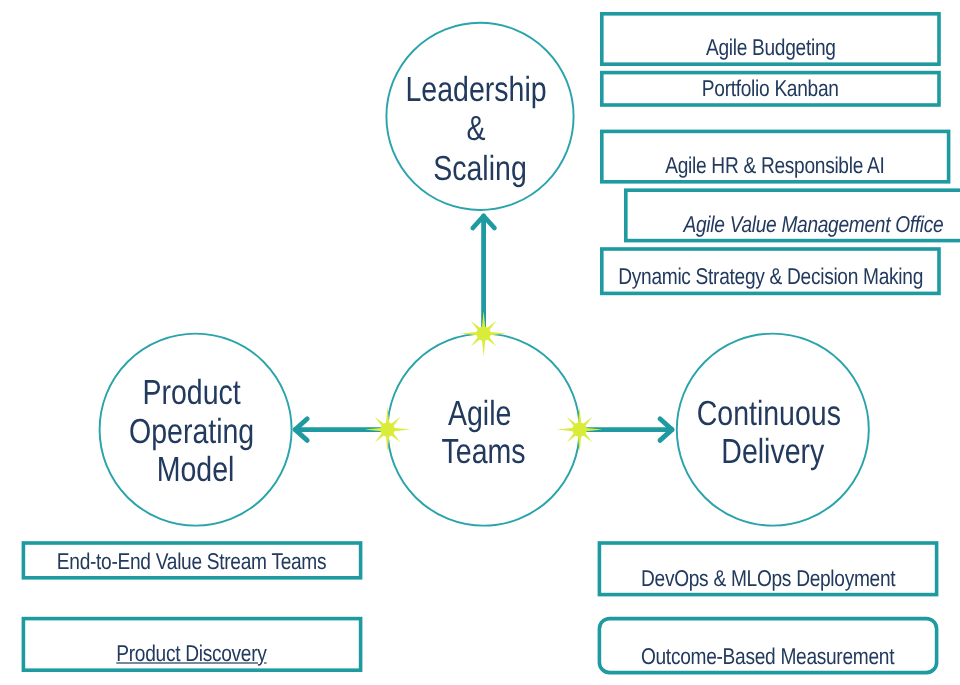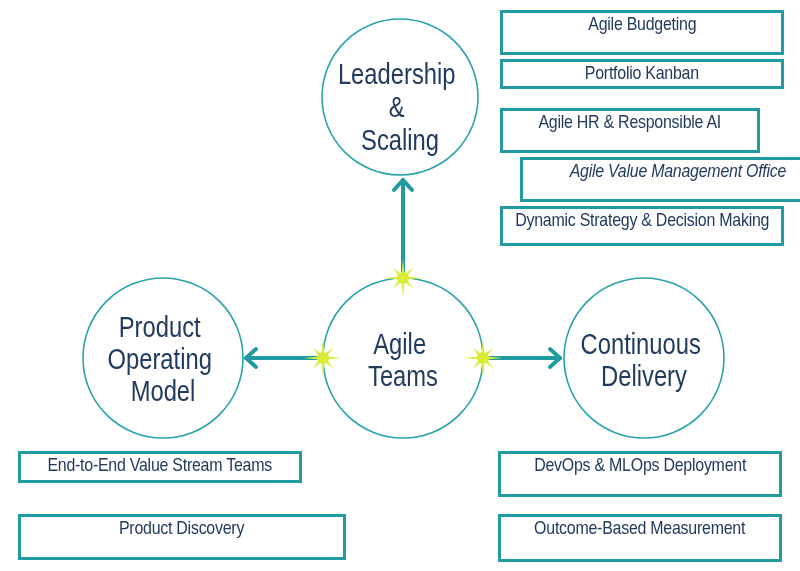--- a/index.html
+++ b/index.html
@@ -2,21 +2,21 @@
 <html><head>
 <meta charset="utf-8">
 <style>
   html, body { margin: 0; padding: 0; background: #ffffff; }
   body { width: 800px; height: 571px; position: relative; overflow: hidden;
          font-family: "Liberation Sans", "DejaVu Sans", sans-serif; }
   #diagram { position: absolute; left: 0; top: 0; width: 800px; height: 571px; }
   .circle-label { font-family: "Liberation Sans", "DejaVu Sans", sans-serif; fill: #223a5e;
                   font-weight: 400; text-anchor: middle; }
   .box { position: absolute; box-sizing: border-box; border: 3px solid #1f9aa0;
-         background: #ffffff; color: #223a5e; display: flex; align-items: flex-start;
+         background: #ffffff; color: #223a5e; display: flex; align-items: flex-end;
          justify-content: center; font-family: "Liberation Sans Narrow", "Liberation Sans", "DejaVu Sans", sans-serif;
          font-size: 19px; white-space: nowrap; letter-spacing: -0.3px; }
   .box span { display: inline-block; transform: scaleX(0.84); transform-origin: center; }
 </style>
 </head>
 <body>
 
 <svg id="diagram" width="800" height="571" viewBox="0 0 800 571" xmlns="http://www.w3.org/2000/svg">
 
   <circle cx="400" cy="97" r="78" fill="#fff" stroke="#2aa3ab" stroke-width="1.6"></circle>
@@ -70,40 +70,40 @@
   </text>
 </svg>
 
 <div>
   <div class="box" style="left:500px;top:10px;width:284px;height:45px;">
       <span>Agile Budgeting</span>
     </div>
   <div class="box" style="left:500px;top:59px;width:284px;height:30px;">
       <span>Portfolio Kanban</span>
     </div>
-  <div class="box" style="left:500px;top:108px;width:260px;height:45px;">
+  <div class="box" style="left:500px;top:108px;width:292px;height:45px;">
       <span>Agile HR &amp; Responsible AI</span>
     </div>
   <div class="box" style="left:520px;top:157px;width:315px;height:45px;font-style:italic;">
       <span>Agile Value Management Office</span>
     </div>
   <div class="box" style="left:500px;top:206px;width:284px;height:40px;">
       <span>Dynamic Strategy &amp; Decision Making</span>
     </div>
 </div>
 
 <div>
   <div class="box" style="left:18px;top:451px;width:284px;height:32px;">
       <span>End-to-End Value Stream Teams</span>
     </div>
-  <div class="box" style="left:18px;top:514px;width:328px;height:46px;">
+  <div class="box" style="left:18px;top:514px;width:284px;height:46px;text-decoration:underline;">
       <span>Product Discovery</span>
     </div>
 </div>
 
 <div>
   <div class="box" style="left:498px;top:451px;width:284px;height:46px;">
       <span>DevOps &amp; MLOps Deployment</span>
     </div>
-  <div class="box" style="left:498px;top:514px;width:284px;height:48px;">
+  <div class="box" style="left:498px;top:514px;width:284px;height:48px;border-radius:10px;">
       <span>Outcome-Based Measurement</span>
     </div>
 </div>
 
 </body></html>

